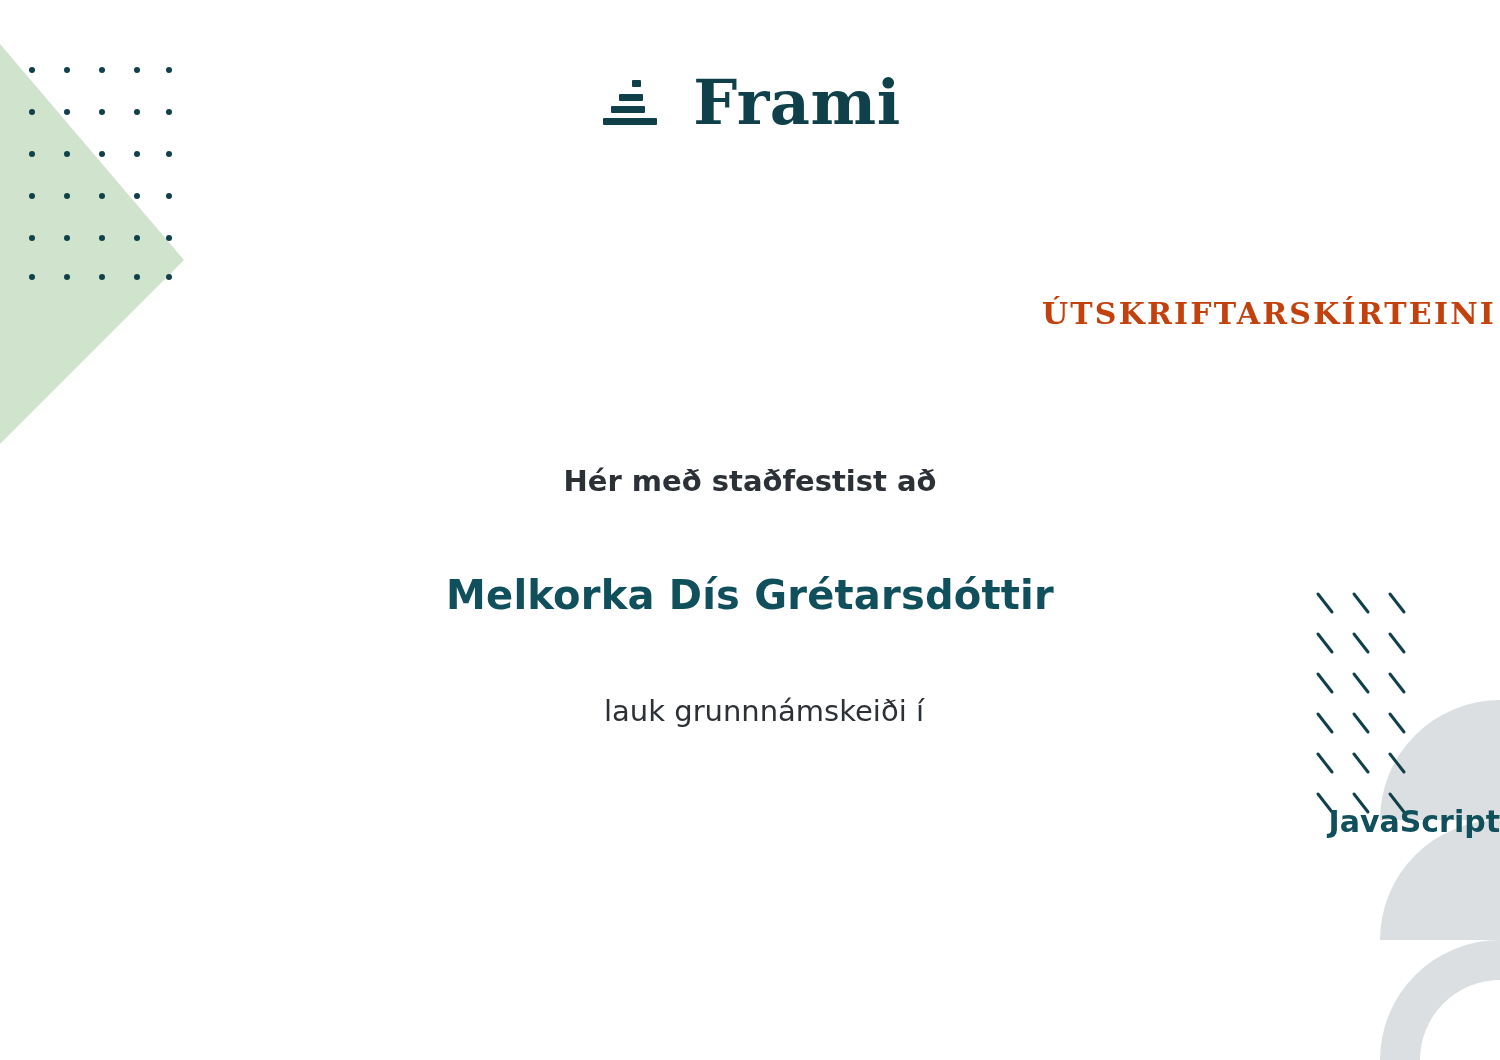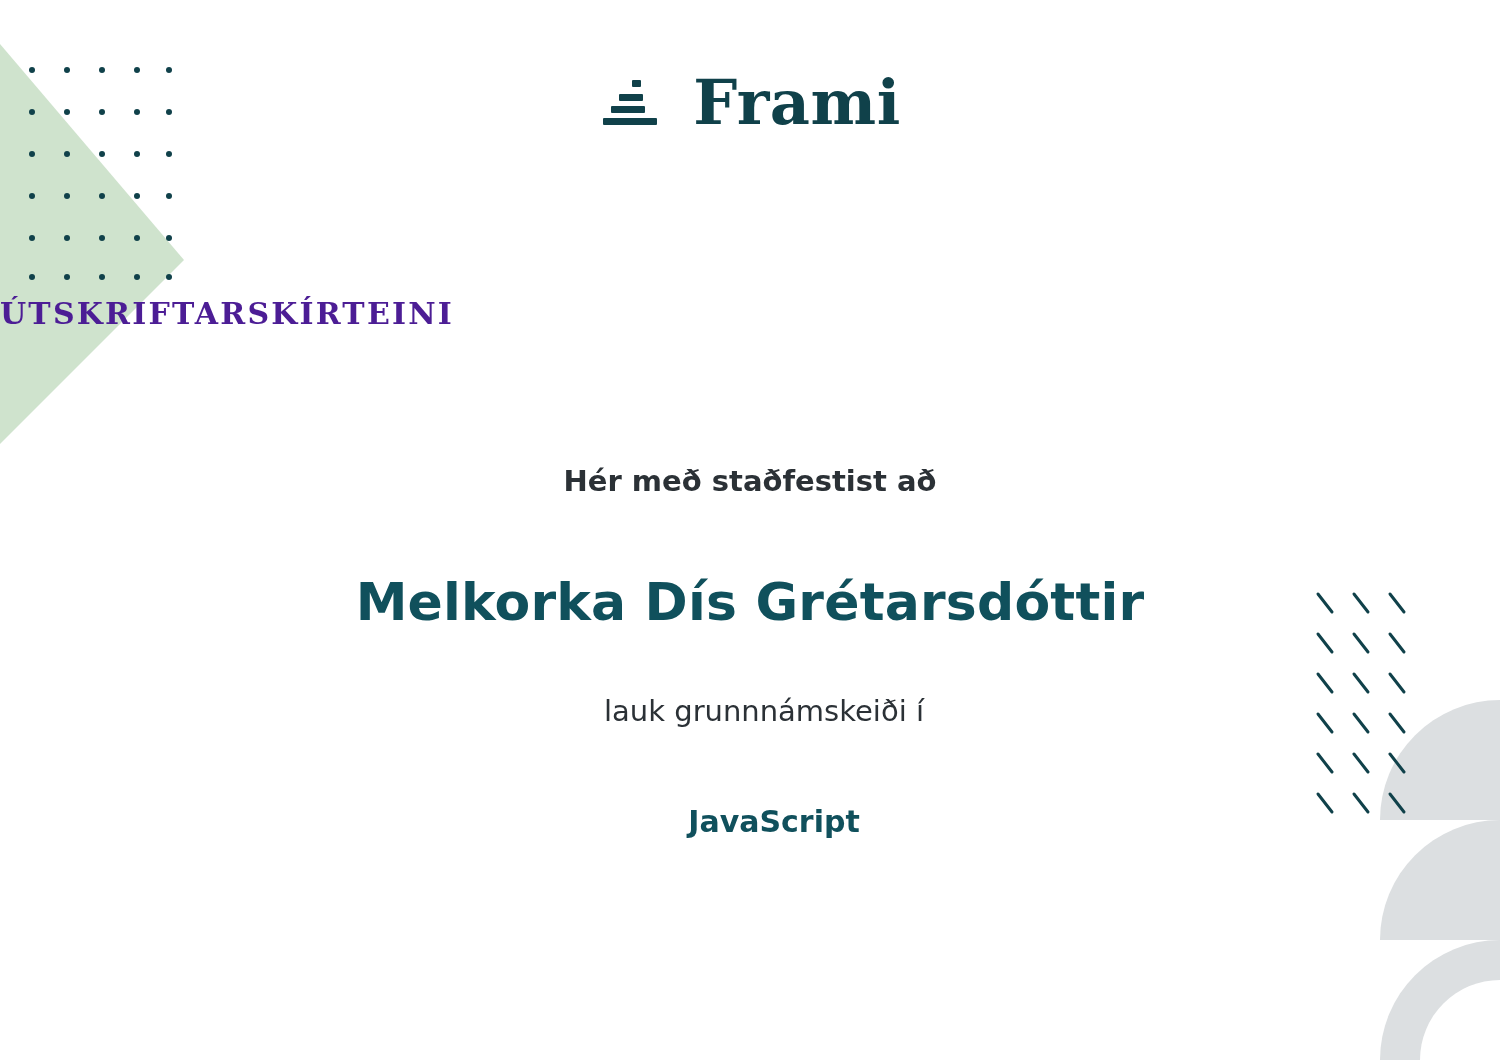--- a/index.html
+++ b/index.html
@@ -86,46 +86,46 @@
     color: #10414a;
     letter-spacing: 0.5px;
   }
 
   
   .doc-title {
     position: absolute;
     top: 296px;
     left: 0;
     right: 4px;
-    text-align: left;
+    text-align: right;
     font-family: "DejaVu Serif", serif;
     font-weight: 700;
     font-size: 30px;
     letter-spacing: 2.2px;
-    color: #4c1d95;
+    color: #c2410c;
   }
 
   .line-lead {
     position: absolute;
     top: 464px;
     left: 0;
     right: 0;
     text-align: center;
     font-size: 29px;
     color: #2b3136;
     font-weight: 700;
   }
 
   .recipient {
     position: absolute;
     top: 572px;
     left: 0;
     right: 0;
     text-align: center;
-    font-size: 52px;
+    font-size: 40px;
     font-weight: 700;
     color: #10505c;
     letter-spacing: 0.2px;
   }
 
   .line-mid {
     position: absolute;
     top: 694px;
     left: 0;
     right: 0;
@@ -134,21 +134,21 @@
     color: #2b3136;
     font-weight: 400;
     margin-left: 28px;
   }
 
   .course {
     position: absolute;
     top: 804px;
     left: 0;
     right: 0;
-    text-align: center;
+    text-align: right;
     font-size: 30px;
     font-weight: 700;
     color: #10505c;
     padding-left: 48px;
   }
 </style>
 </head>
 <body>
 
 <div class="certificate">

